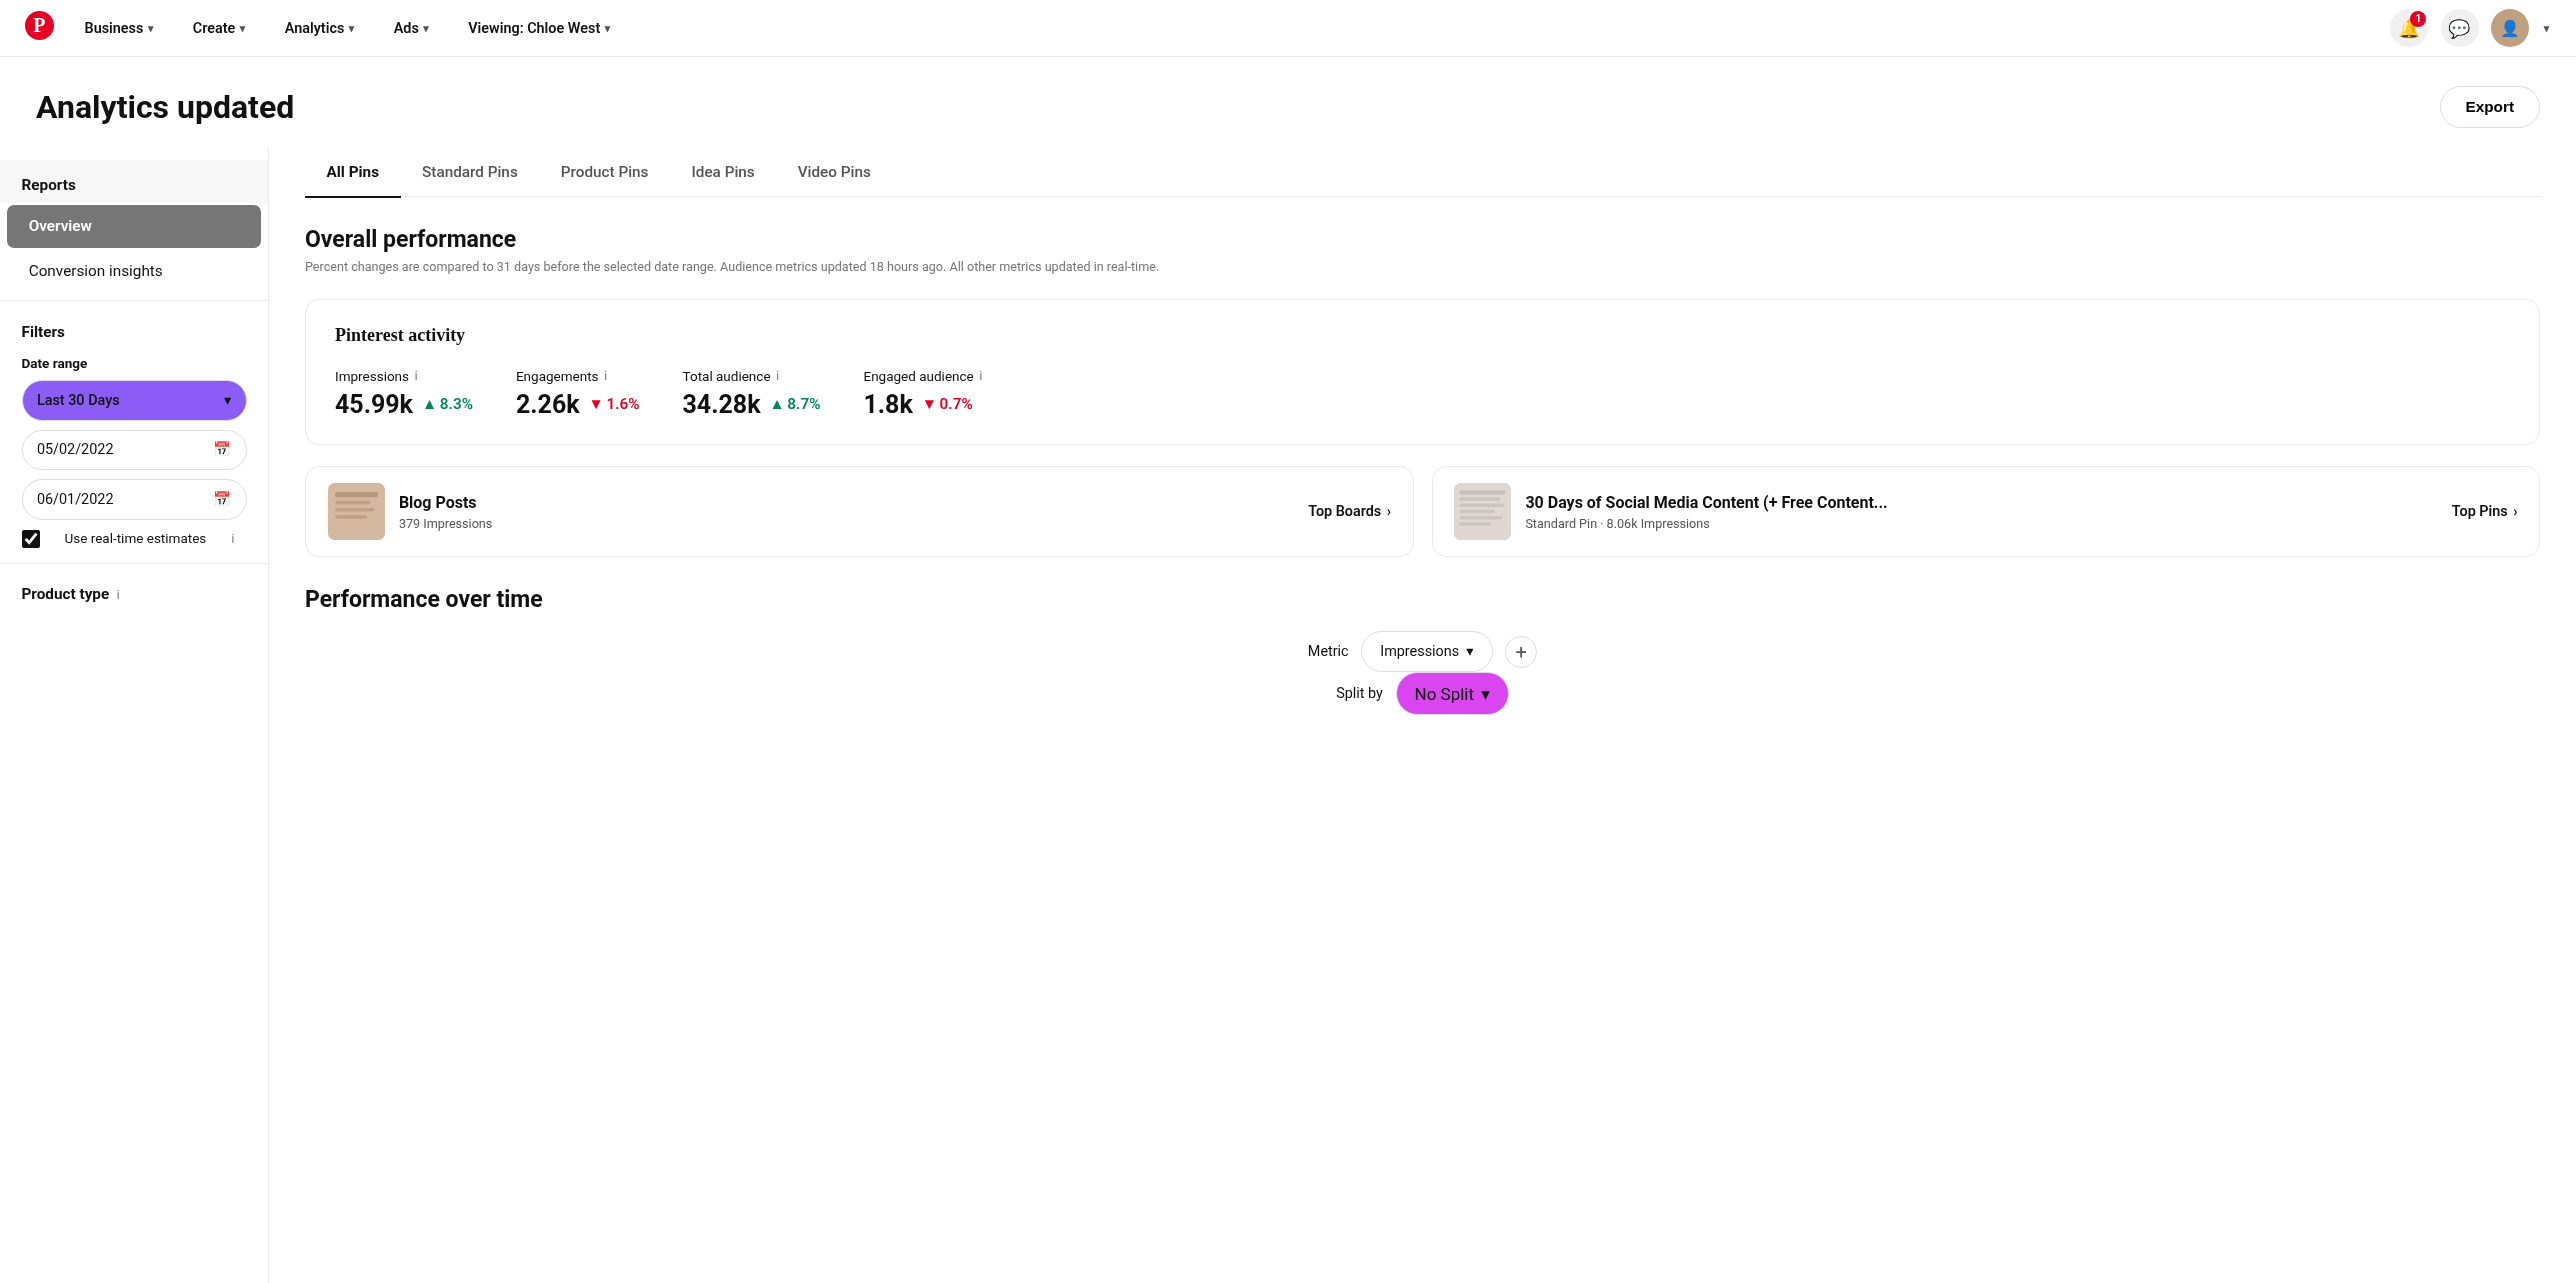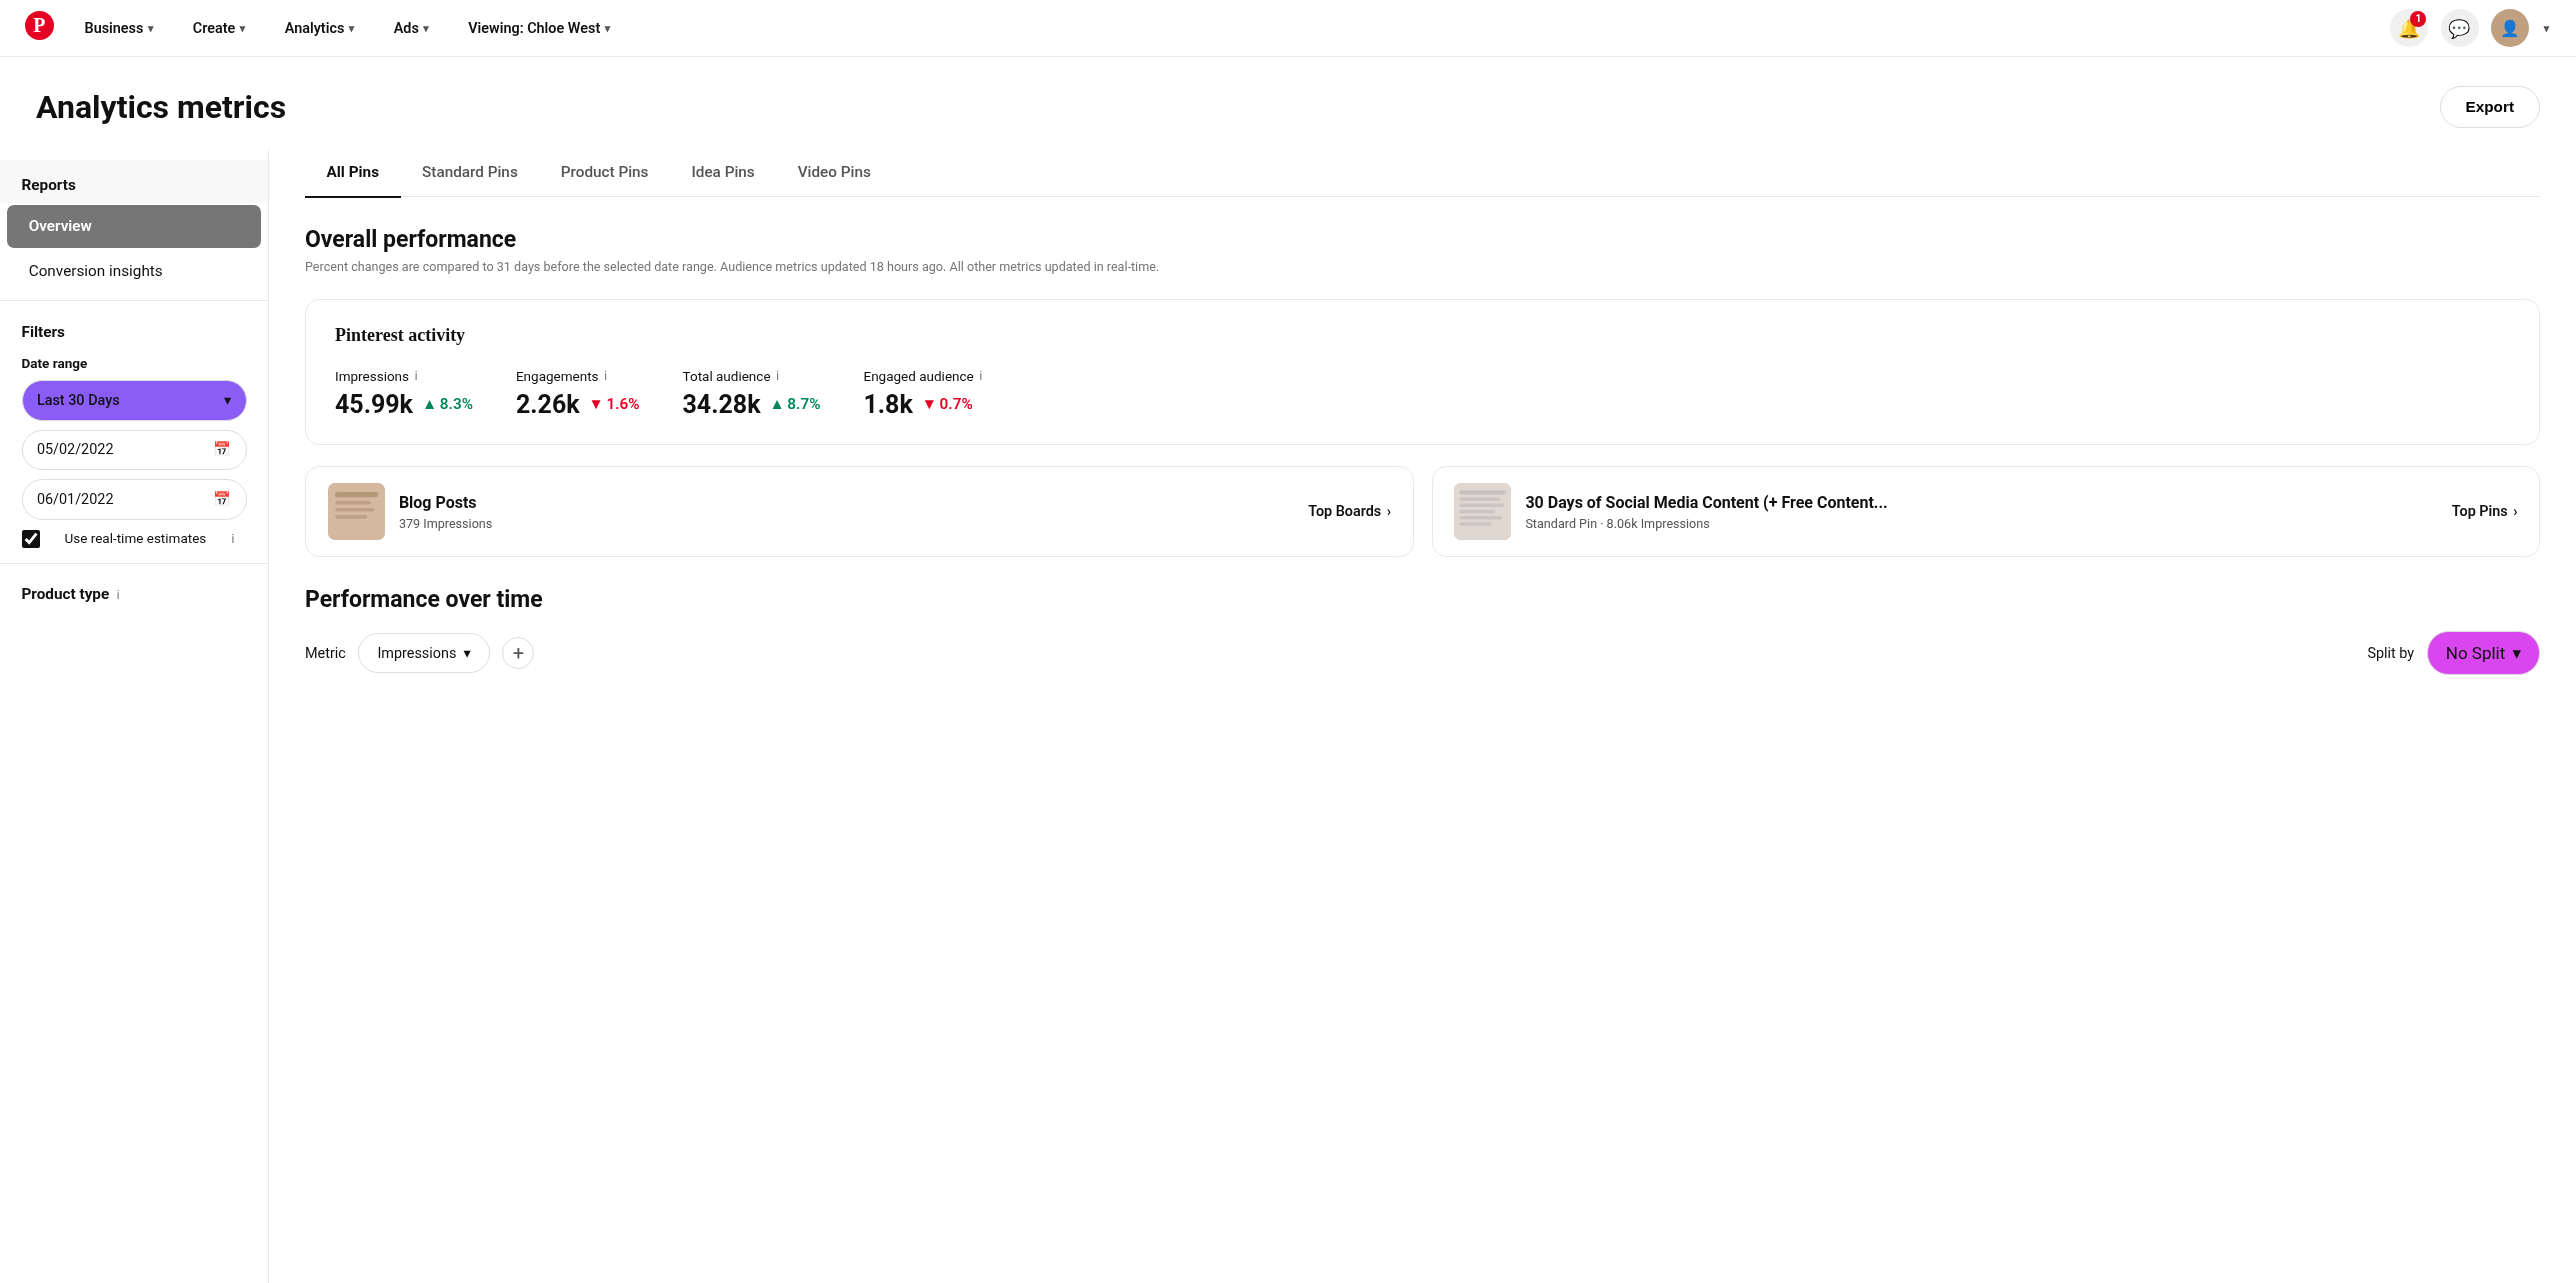--- a/index.html
+++ b/index.html
@@ -132,21 +132,21 @@
     .pin-card-info {}
     .pin-card-name { font-size: 16px; font-weight: 700; margin-bottom: 3.6px; }
     .pin-card-sub { font-size: 12.6px; color: #555; }
     .pin-card-action {
       display: flex; align-items: center; gap: 5.4px; font-size: 14.4px; font-weight: 600;
       cursor: pointer; color: #111;
     }
 
     
     .perf-section-title { font-size: 23px; font-weight: 700; margin-bottom: 18px; }
-    .metric-controls { display: flex; align-items: center; justify-content: space-between; }
+    .metric-controls { display: flex; align-items: center; justify-content: space-between; flex-direction: column; }
     .metric-left { display: flex; align-items: center; gap: 12.6px; }
     .metric-label-text { font-size: 14.4px; color: #111; }
     .metric-select {
       padding: 10.8px 18px; border: 1.8px solid #ddd; border-radius: 21.5px;
       font-size: 14.4px; background: #fff; cursor: pointer;
       display: flex; align-items: center; gap: 7.2px;
     }
     .plus-btn {
       width: 32px; height: 32px; border-radius: 50%; border: 1.8px solid #ddd;
       background: #fff; font-size: 20px; cursor: pointer;
@@ -204,21 +204,21 @@
     <div class="avatar">
       <span>👤</span>
     </div>
     <div class="topnav-item" style="padding:5.4px 1.8px;">
       <span class="topnav-chevron">▾</span>
     </div>
   </div>
 </nav>
 
 <div class="page-header">
-  <h1 class="page-title">Analytics metrics</h1>
+  <h1 class="page-title">Analytics updated</h1>
   <button class="export-btn">Export</button>
 </div>
 
 <div class="main-layout">
 
   <aside class="sidebar">
     <div class="sidebar-section-label">Reports</div>
     <div class="sidebar-item active">
       <span>Overview</span>
     </div>

